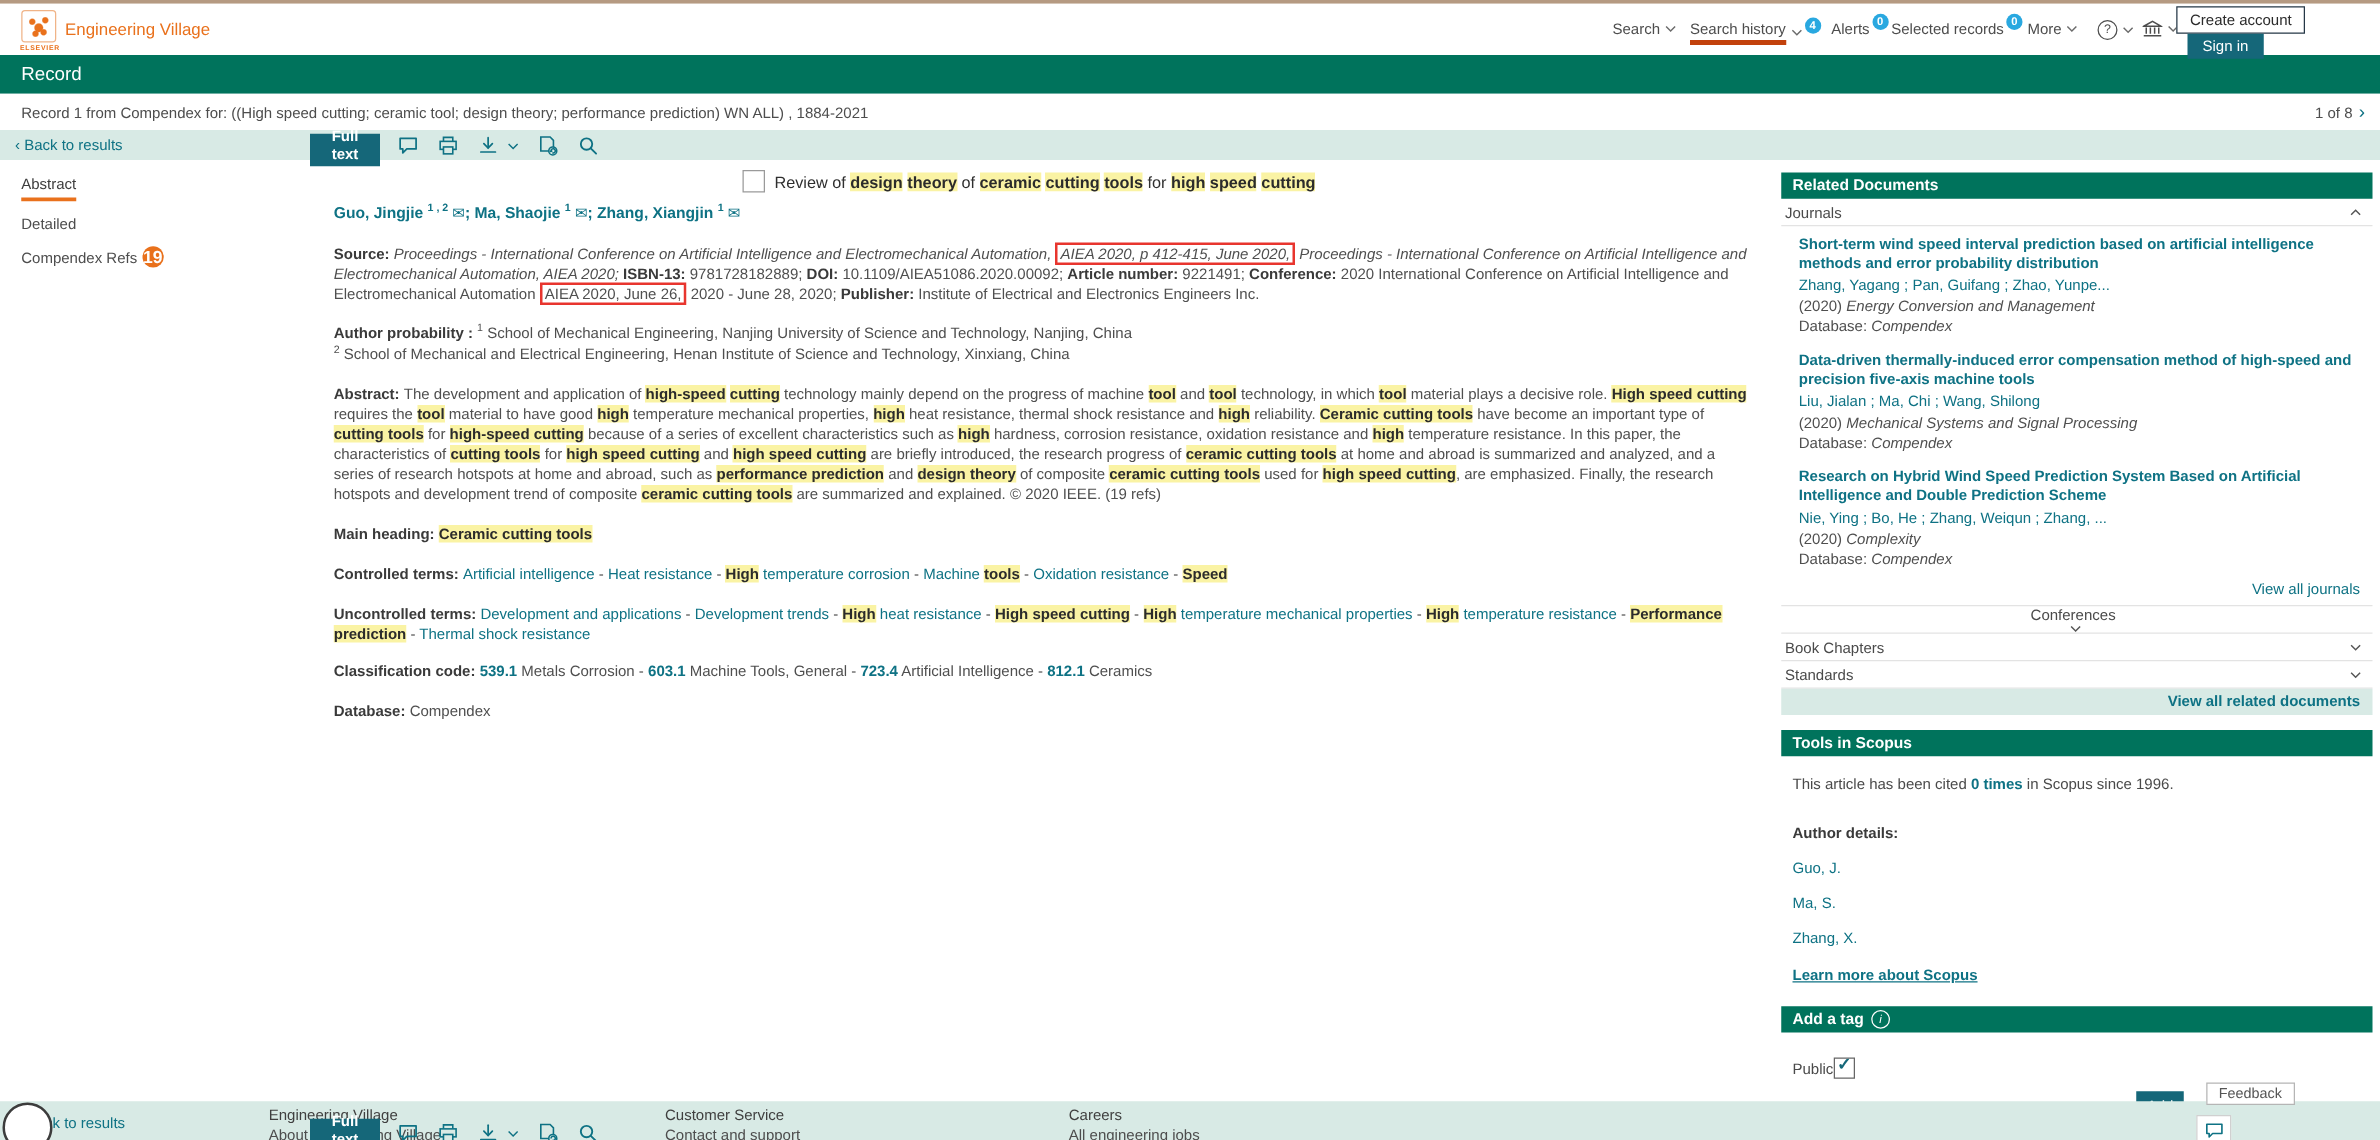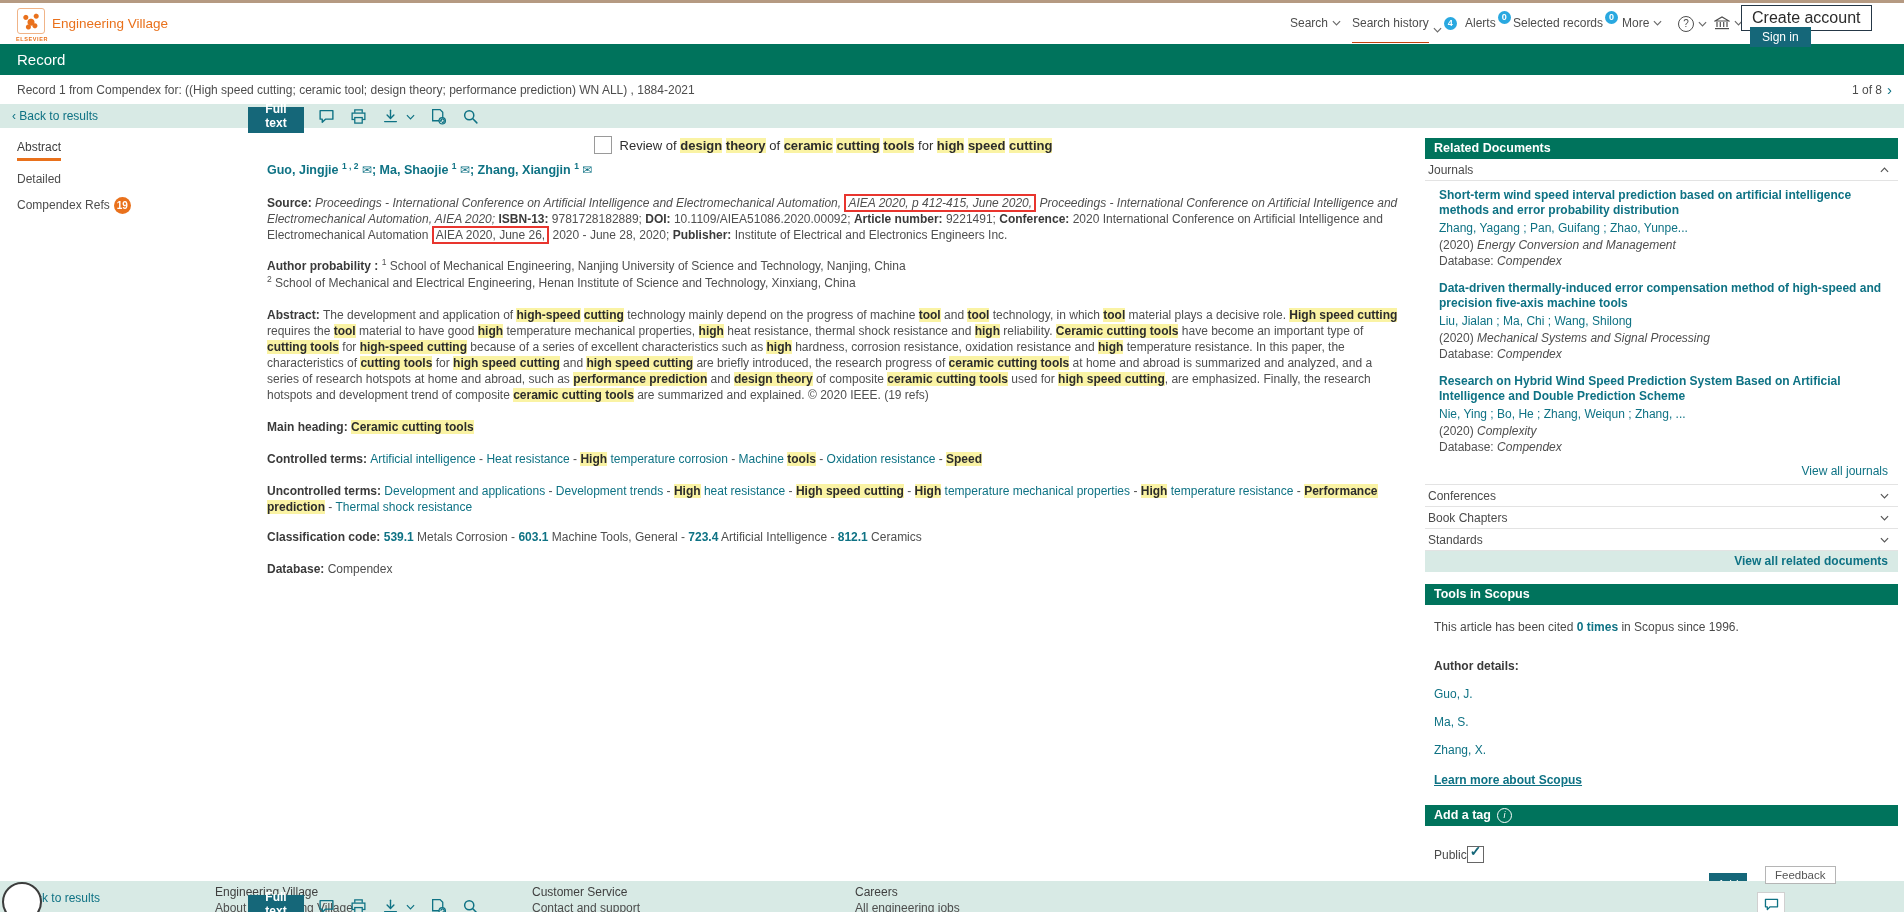--- a/index.html
+++ b/index.html
@@ -19,25 +19,25 @@
       radial-gradient(circle at 40% 75%, #e9711c 0 2px, transparent 3px),
       radial-gradient(circle at 65% 70%, #e9711c 0 2px, transparent 3px);
     border:1px solid #f0b488;border-radius:3px;}
   .logo .wordmark{font-size:5.5px;color:#e9711c;letter-spacing:.6px;text-align:center;margin-top:2px;font-weight:bold;}
   .brand{position:absolute;left:52px;top:13px;color:#e9711c;font-size:13.5px;}
   .topnav-item{position:absolute;top:13px;font-size:12px;color:#4d4d4d;display:inline-flex;align-items:center;cursor:pointer;}
   .chev{width:9px;height:6px;margin-left:4px;color:#6b6b6b;flex:0 0 auto;}
   .chev.up{transform:rotate(180deg);}
   .badge{display:inline-block;position:relative;top:-6px;margin-left:2px;background:#29a8e0;color:#fff;
          border-radius:50%;width:13px;height:13px;font-size:9px;line-height:13px;text-align:center;font-weight:bold;}
-  .underlined{border-bottom:1px solid #c2410c;padding-bottom:12px;}
+  .underlined{border-bottom:4px solid #c2410c;padding-bottom:2px;}
   .help-circle{display:inline-block;width:14px;height:14px;border:1px solid #4d4d4d;border-radius:50%;
                font-size:10px;line-height:14px;text-align:center;color:#4d4d4d;}
   .btn-create{position:absolute;left:1741px;top:2px;background:#fff;border:1px solid #253746;color:#2b2b2b;
-              font-size:16px;padding:3px 10px;font-family:inherit;cursor:pointer;}
+              font-size:12px;padding:3px 10px;font-family:inherit;cursor:pointer;}
   .btn-signin{position:absolute;left:1750px;top:24px;background:#156779;border:none;color:#fff;
               font-size:12px;padding:3px 12px;font-family:inherit;cursor:pointer;}
 
   
   .recordbar{height:31px;background:#00735c;color:#fff;font-size:15px;line-height:31px;padding-left:17px;}
   .crumbrow{position:relative;height:29px;background:#fff;}
   .crumb{position:absolute;left:17px;top:8px;font-size:12px;color:#4d4d4d;}
   .pager{position:absolute;right:12px;top:8px;font-size:12px;color:#4d4d4d;display:flex;align-items:center;gap:5px;}
   .pager .fwd{color:#0e7284;font-size:15px;line-height:12px;cursor:pointer;}
   .toolbar{position:relative;height:24px;background:#d8eae5;}
@@ -48,21 +48,21 @@
   .iconrow{position:absolute;left:318px;top:4px;display:flex;align-items:center;gap:15px;color:#0e7284;}
   .icon{width:17px;height:17px;display:inline-block;cursor:pointer;color:#0e7284;}
   .icon svg{width:100%;height:100%;}
   .dl-chev{width:9px;height:6px;color:#0e7284;margin-left:-8px;}
 
   
   .leftnav{position:absolute;left:17px;top:140px;width:210px;font-size:12px;color:#4d4d4d;}
   .leftnav .item{margin-bottom:11px;cursor:pointer;}
   .leftnav .active{display:inline-block;border-bottom:3px solid #e9711c;padding-bottom:4px;color:#3d3d3d;}
   .refsbadge{display:inline-block;margin-left:4px;background:#e9711c;color:#fff;border-radius:50%;
-             width:17px;height:17px;font-size:10px;line-height:17px;text-align:center;font-weight:bold;}
+             width:17px;height:17px;font-size:14px;line-height:17px;text-align:center;font-weight:bold;}
 
   
   .main{position:absolute;left:243px;top:136px;width:1160px;font-size:12px;color:#4f4f4f;}
   .title-row{display:flex;align-items:flex-start;justify-content:center;}
   .checkbox{flex:0 0 auto;width:16px;height:16px;background:#fff;border:1px solid #9a9a9a;margin-right:8px;cursor:pointer;}
   .rtitle{font-size:13px;color:#2f2f2f;line-height:17px;margin:1px 0 0 0;font-weight:normal;}
   .para{line-height:16px;margin-top:14px;}
   .authors{margin-top:9px;font-size:12.5px;}
   .affil{margin-top:16px;line-height:15px;}
   .affil2{margin-top:2px;line-height:15px;}
@@ -312,21 +312,21 @@
       <div class="a-journal">
         <span>(2020) </span><span class="jname">Complexity</span>
       </div>
       <div class="a-db">
         <span>Database: </span><span class="dbname">Compendex</span>
       </div>
     </div>
 
     <div class="view-all">View all journals</div>
 
-    <div class="sb-row" style="border-top:1px solid #e3e3e3;">
+    <div class="sb-row" style="border-top:1px solid #e3e3e3;flex-direction:column;">
       <span>Conferences</span>
       <svg class="chev" viewBox="0 0 10 6">
           <polyline points="1,1 5,5 9,1" fill="none" stroke="currentColor" stroke-width="1.3"></polyline>
         </svg>
     </div>
     <div class="sb-row">
       <span>Book Chapters</span>
       <svg class="chev" viewBox="0 0 10 6">
           <polyline points="1,1 5,5 9,1" fill="none" stroke="currentColor" stroke-width="1.3"></polyline>
         </svg>

